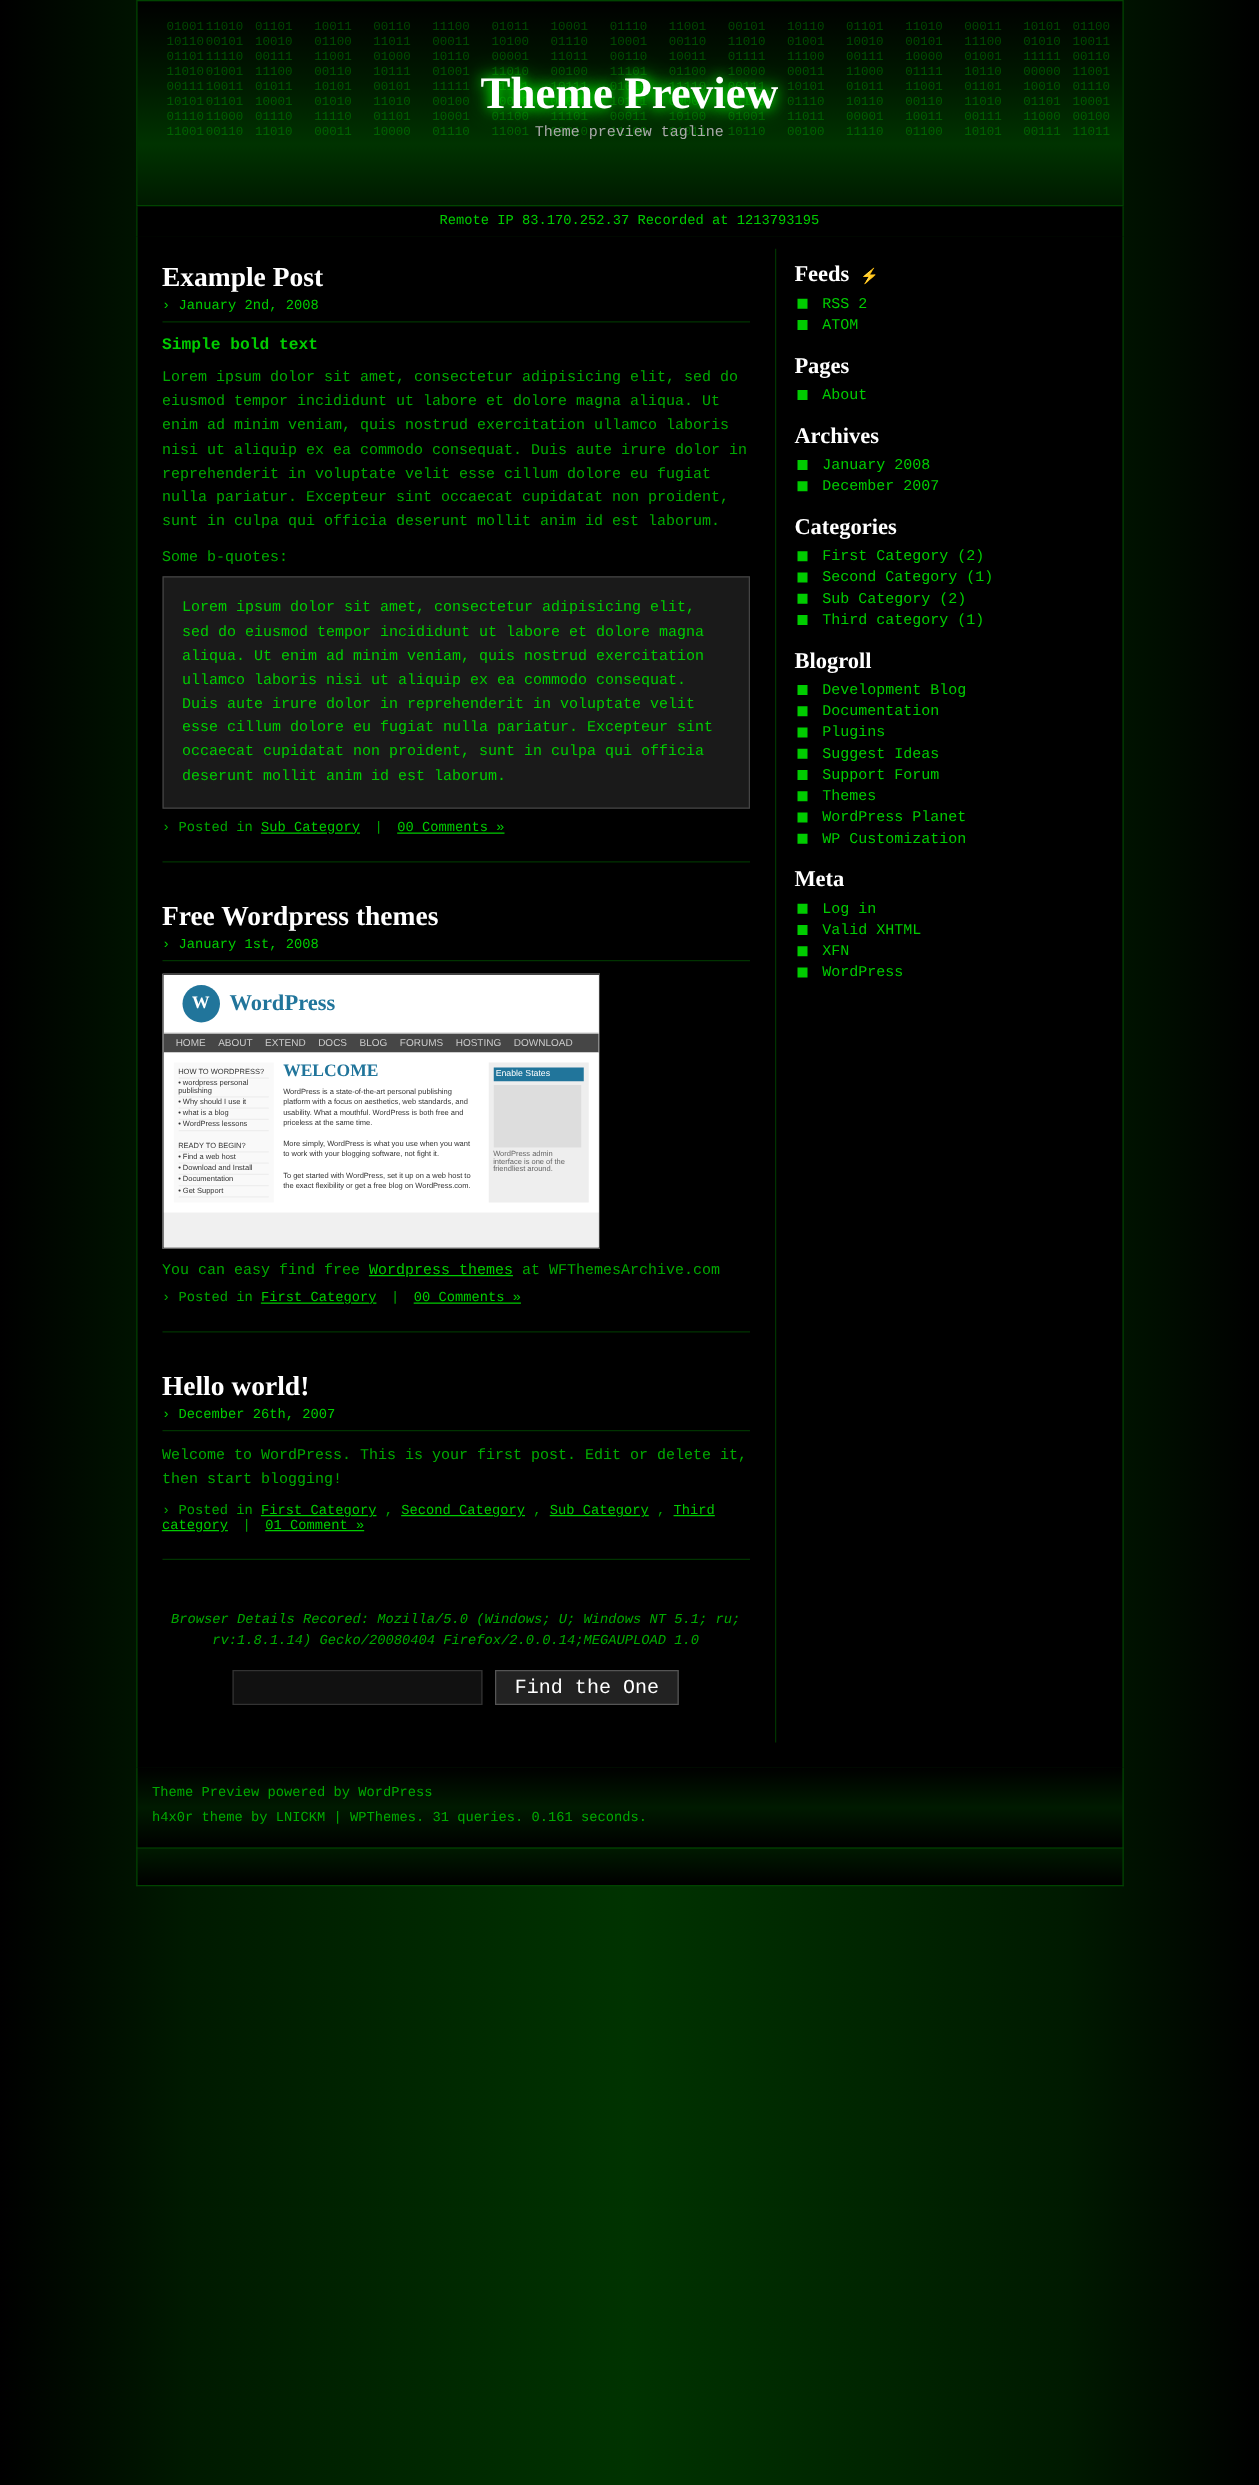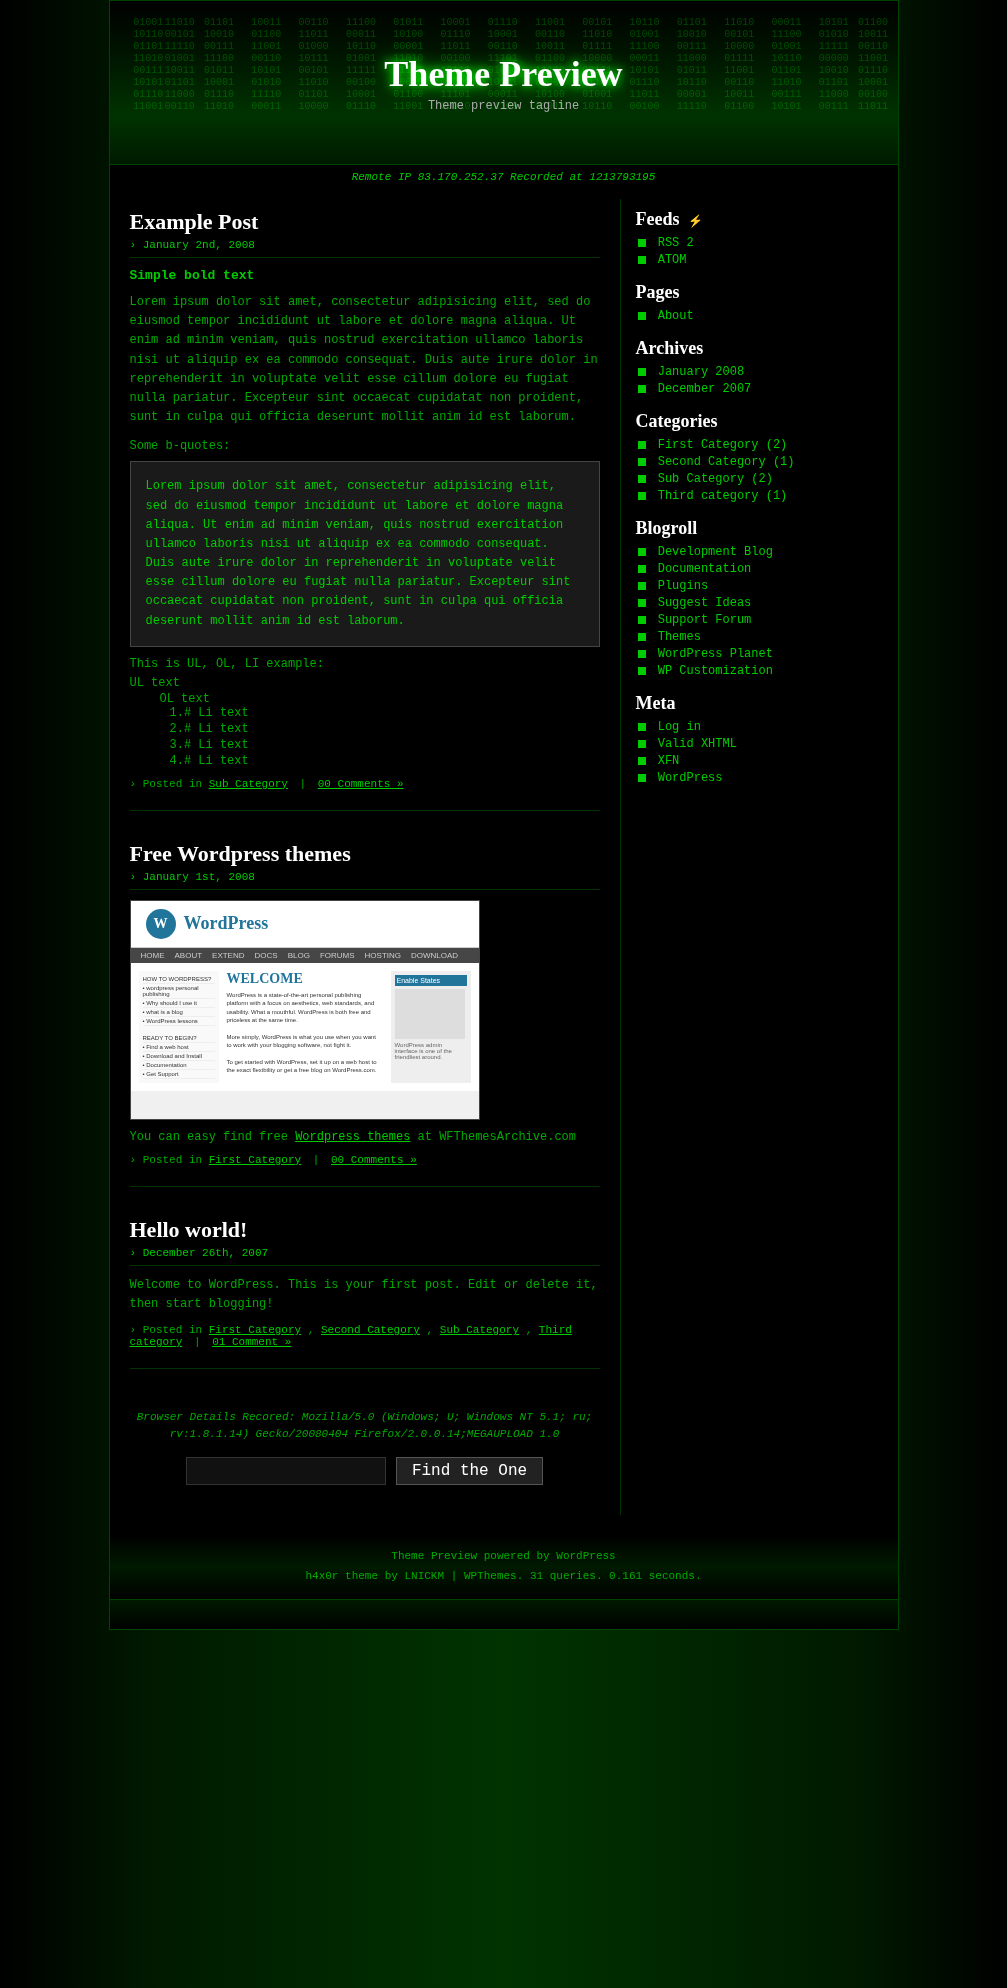--- a/index.html
+++ b/index.html
@@ -51,21 +51,20 @@
     }
 
     
     .remote-ip-bar {
       background: #000;
       width: 790px;
       margin: 0 auto;
       text-align: center;
       color: #00cc00;
       font-size: 11px;
-      font-style: italic;
       padding: 6px 0;
       border-left: 1px solid #004400;
       border-right: 1px solid #004400;
     }
 
     
     .main-wrapper {
       width: 790px;
       margin: 0 auto;
       background: #000;
@@ -367,21 +366,21 @@
       font-family: 'Courier New', monospace;
       font-size: 16px;
     }
 
     
     .bottom-footer {
       background: linear-gradient(to bottom, #000 0%, #001a00 50%, #000 100%);
       width: 790px;
       margin: 0 auto;
       padding: 12px;
-      text-align: center;
+      text-align: left;
       border: 1px solid #004400;
       border-top: none;
     }
 
     .bottom-footer-text {
       color: #00aa00;
       font-size: 11px;
       line-height: 1.8;
     }
 
@@ -472,33 +471,20 @@
 
       <div class="post">
         <h2 class="post-title">Example Post</h2>
         <div class="post-date">January 2nd, 2008</div>
         <div class="post-subtitle">Simple bold text</div>
         <div class="post-body">Lorem ipsum dolor sit amet, consectetur adipisicing elit, sed do eiusmod tempor incididunt ut labore et dolore magna aliqua. Ut enim ad minim veniam, quis nostrud exercitation ullamco laboris nisi ut aliquip ex ea commodo consequat. Duis aute irure dolor in reprehenderit in voluptate velit esse cillum dolore eu fugiat nulla pariatur. Excepteur sint occaecat cupidatat non proident, sunt in culpa qui officia deserunt mollit anim id est laborum.</div>
         <div class="blockquote-section">
           <div class="bquotes-label">Some b-quotes:</div>
           <div class="blockquote-box">
             <p>Lorem ipsum dolor sit amet, consectetur adipisicing elit, sed do eiusmod tempor incididunt ut labore et dolore magna aliqua. Ut enim ad minim veniam, quis nostrud exercitation ullamco laboris nisi ut aliquip ex ea commodo consequat. Duis aute irure dolor in reprehenderit in voluptate velit esse cillum dolore eu fugiat nulla pariatur. Excepteur sint occaecat cupidatat non proident, sunt in culpa qui officia deserunt mollit anim id est laborum.</p>
-          </div>
-        </div>
-        <div class="ul-ol-section">
-          <div class="section-label">This is UL, OL, LI example:</div>
-          <div class="ul-label">UL text</div>
-          <div style="margin-left:30px;">
-            <div>OL text</div>
-          </div>
-          <div class="li-items">
-            <div>1.# Li text</div>
-            <div>2.# Li text</div>
-            <div>3.# Li text</div>
-            <div>4.# Li text</div>
           </div>
         </div>
         <div class="post-footer">
           <span>› Posted in </span>
           <a href="#">Sub Category</a>
           <span class="separator"> | </span>
           <a href="#">00 Comments »</a>
         </div>
       </div>
 

